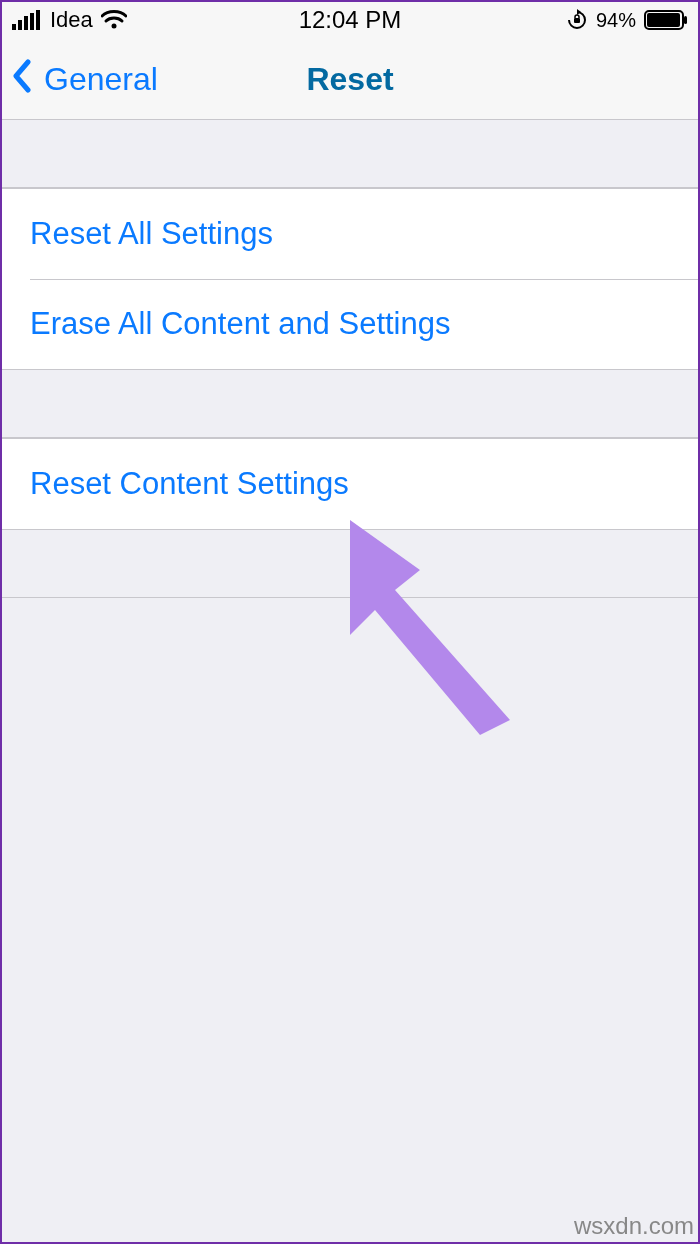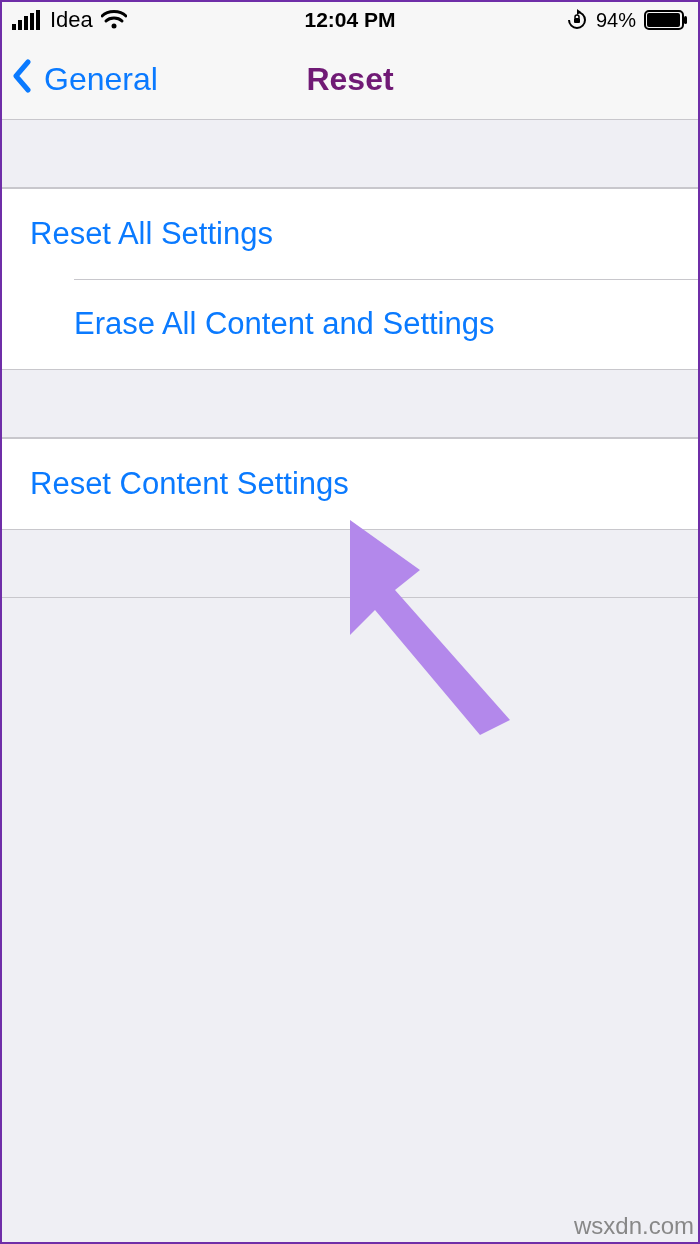--- a/index.html
+++ b/index.html
@@ -32,22 +32,22 @@
   }
   .status-left, .status-right {
     display: flex;
     align-items: center;
     gap: 8px;
   }
   .status-center {
     position: absolute;
     left: 50%;
     transform: translateX(-50%);
-    font-weight: 700;
-    font-size: 21px;
+    font-weight: 400;
+    font-size: 24px;
   }
   .signal-icon, .wifi-icon, .lock-icon, .battery-icon {
     display: inline-flex;
     align-items: center;
   }
   .carrier { font-size: 22px; }
   .battery-pct { font-size: 20px; }
   
   .nav-bar {
     height: 80px;
@@ -66,21 +66,21 @@
     font-size: 32px;
     gap: 12px;
     cursor: pointer;
   }
   .nav-title {
     position: absolute;
     left: 50%;
     transform: translateX(-50%);
     font-size: 32px;
     font-weight: 600;
-    color: #701a75;
+    color: #0369a1;
   }
   
   .content { }
   .group-gap {
     height: 68px;
     background: #efeff4;
     border-bottom: 1px solid #c8c7cc;
   }
   .group {
     background: #fff;
@@ -95,21 +95,20 @@
     display: flex;
     align-items: center;
     padding: 0 30px;
     color: #0a7aff;
     font-size: 31px;
     cursor: pointer;
     background: #fff;
   }
   .row + .row {
     position: relative;
-    margin-left: 44px;
   }
   .row + .row::before {
     content: "";
     position: absolute;
     top: 0;
     left: 30px;
     right: 0;
     height: 1px;
     background: #c8c7cc;
   }

